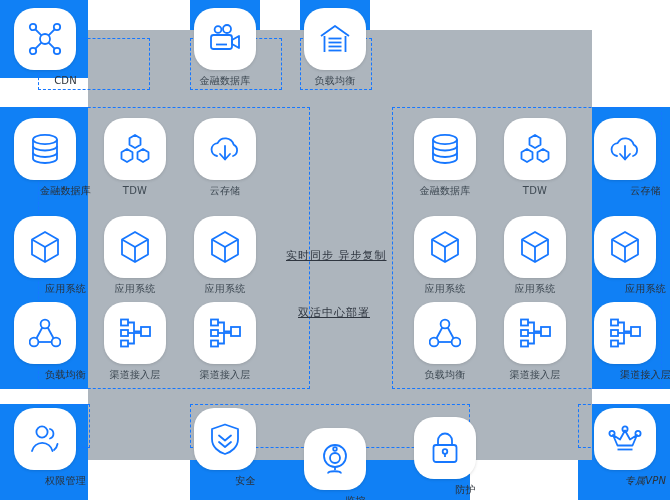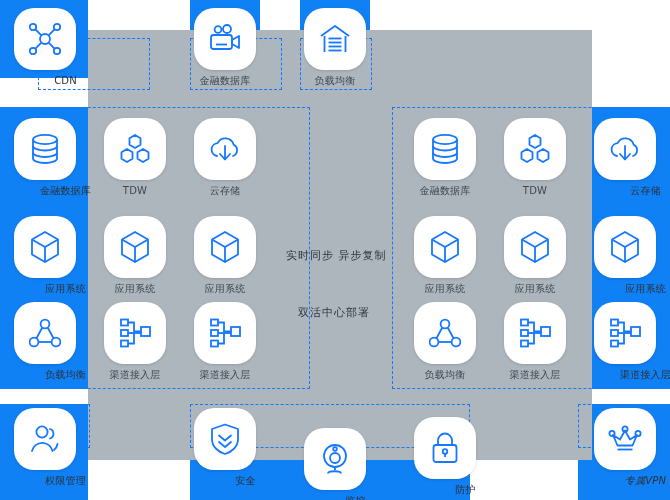--- a/index.html
+++ b/index.html
@@ -56,20 +56,21 @@
   .lbl.onblue{color:#2b3138;padding-left:41px;}
 
   
   .ctxt{
     position:absolute;
     font-size:11px;
     color:#2f3640;
     white-space:nowrap;
     letter-spacing:1px;
     text-align:center;
+    text-decoration:underline;
   }
 </style>
 </head>
 <body>
 
 <div id="stage">
   <div id="highlights">
       <div class="hl" style="left: 0px; top: 0px; width: 88px; height: 78px; background: rgb(16, 128, 245);"></div>
       <div class="hl" style="left: 0px; top: 107px; width: 88px; height: 282px; background: rgb(16, 128, 245);"></div>
       <div class="hl" style="left: 0px; top: 404px; width: 88px; height: 96px; background: rgb(16, 128, 245);"></div>

